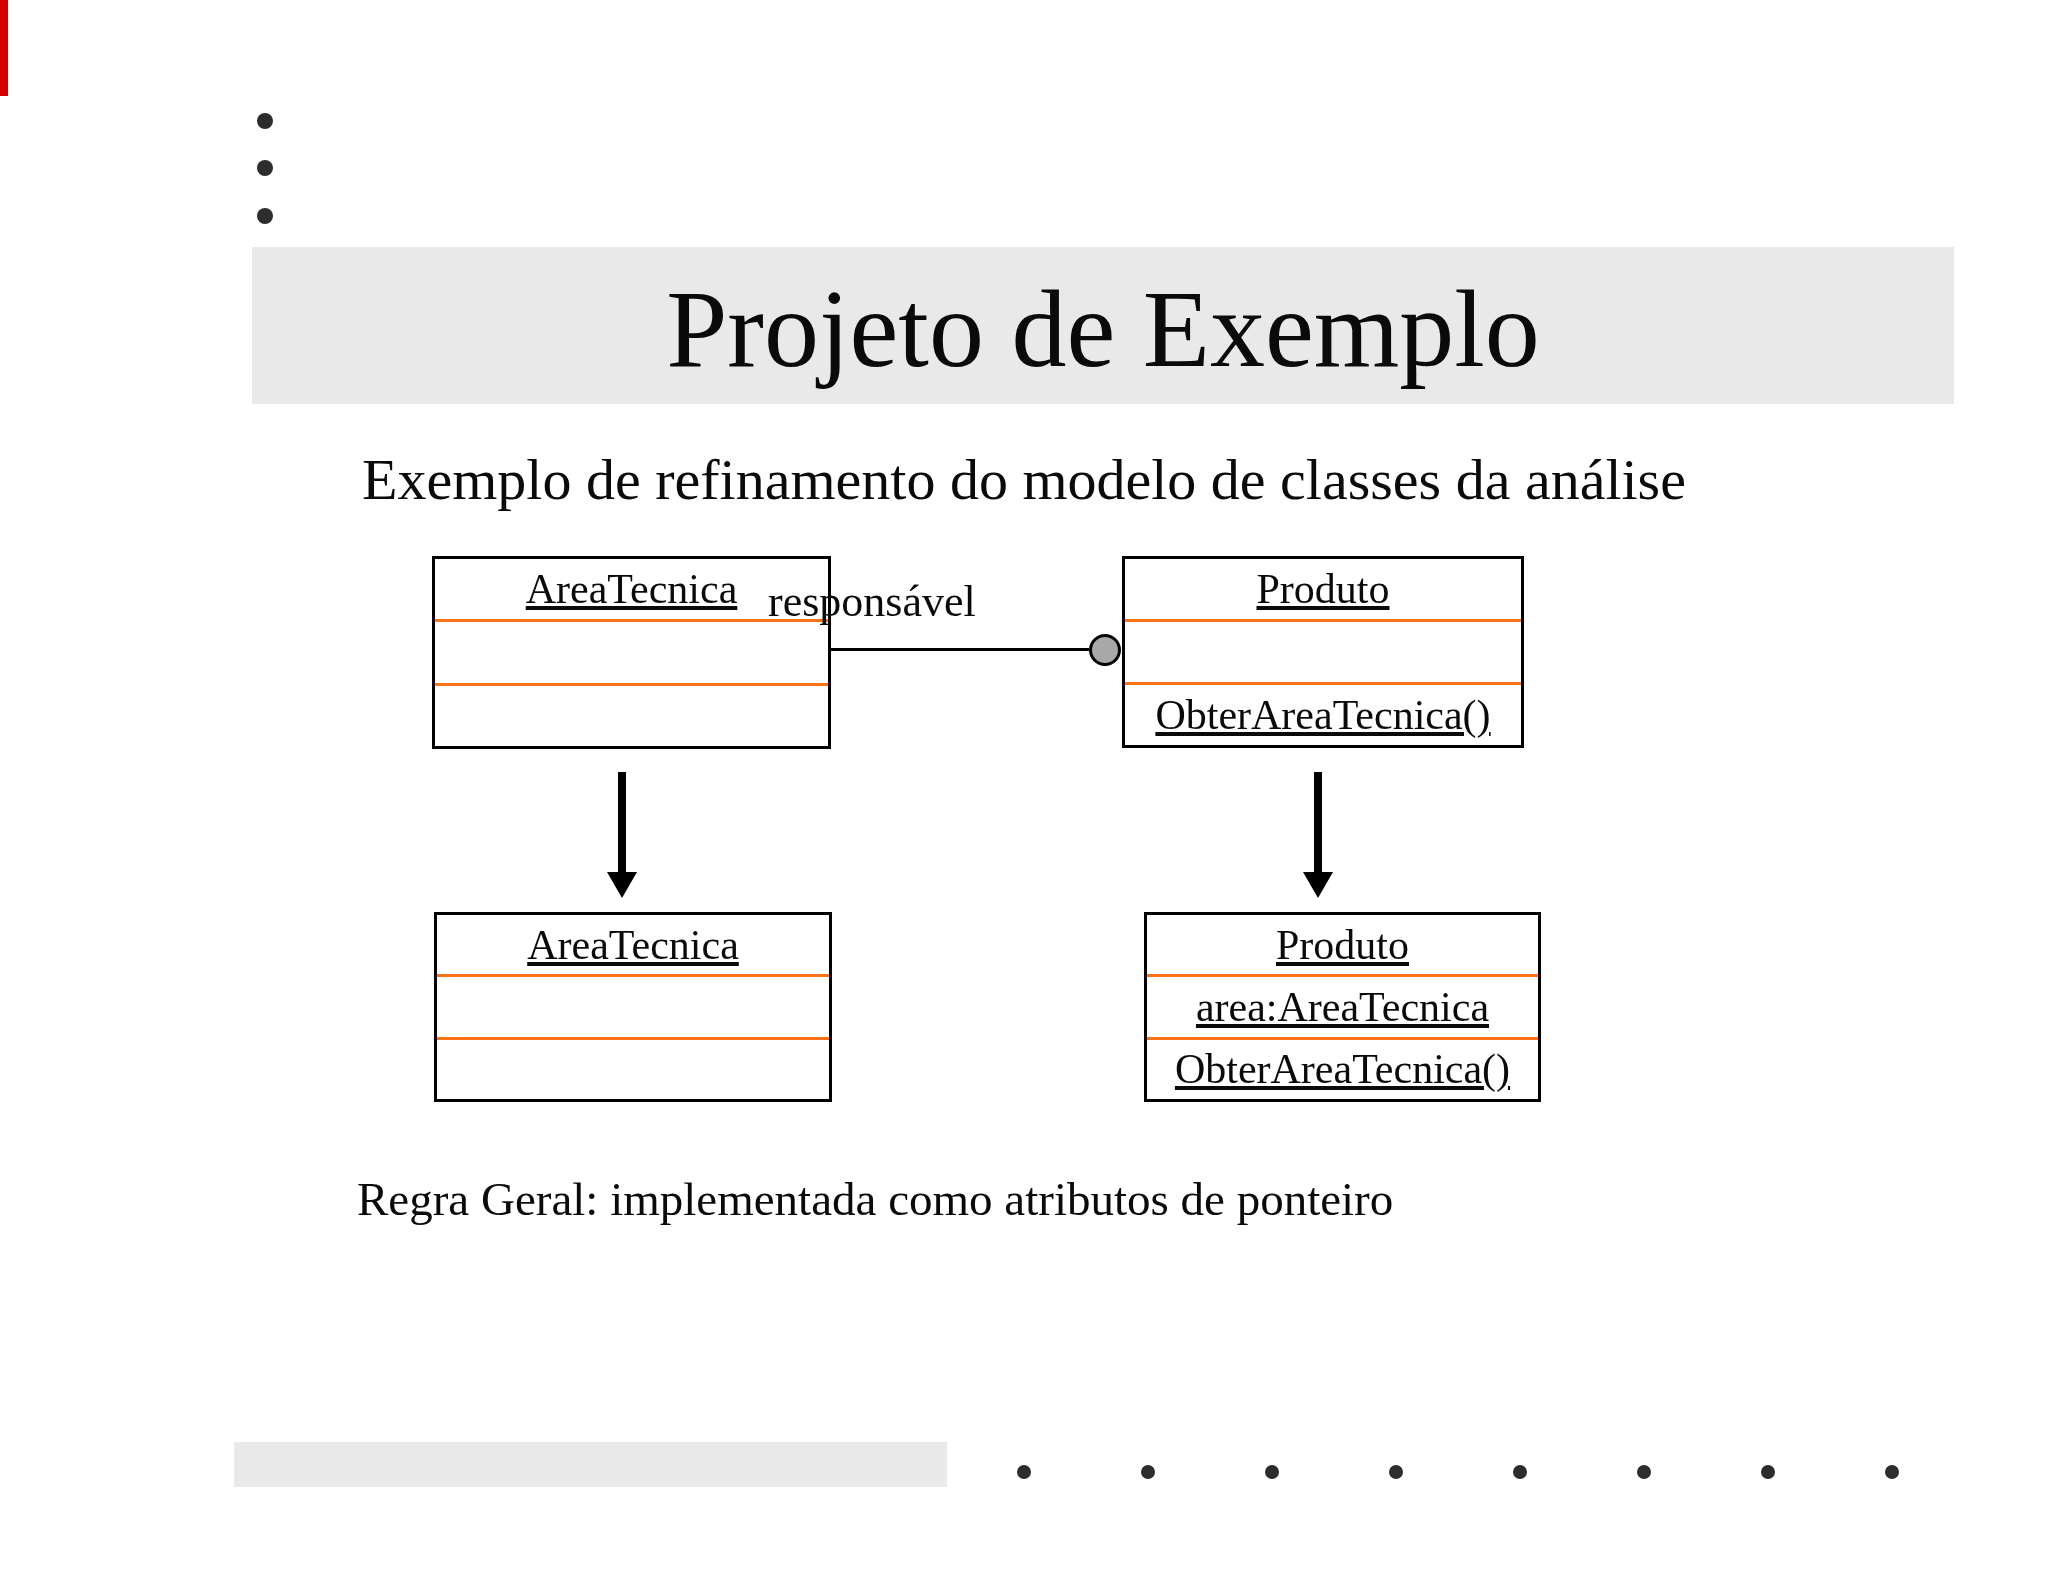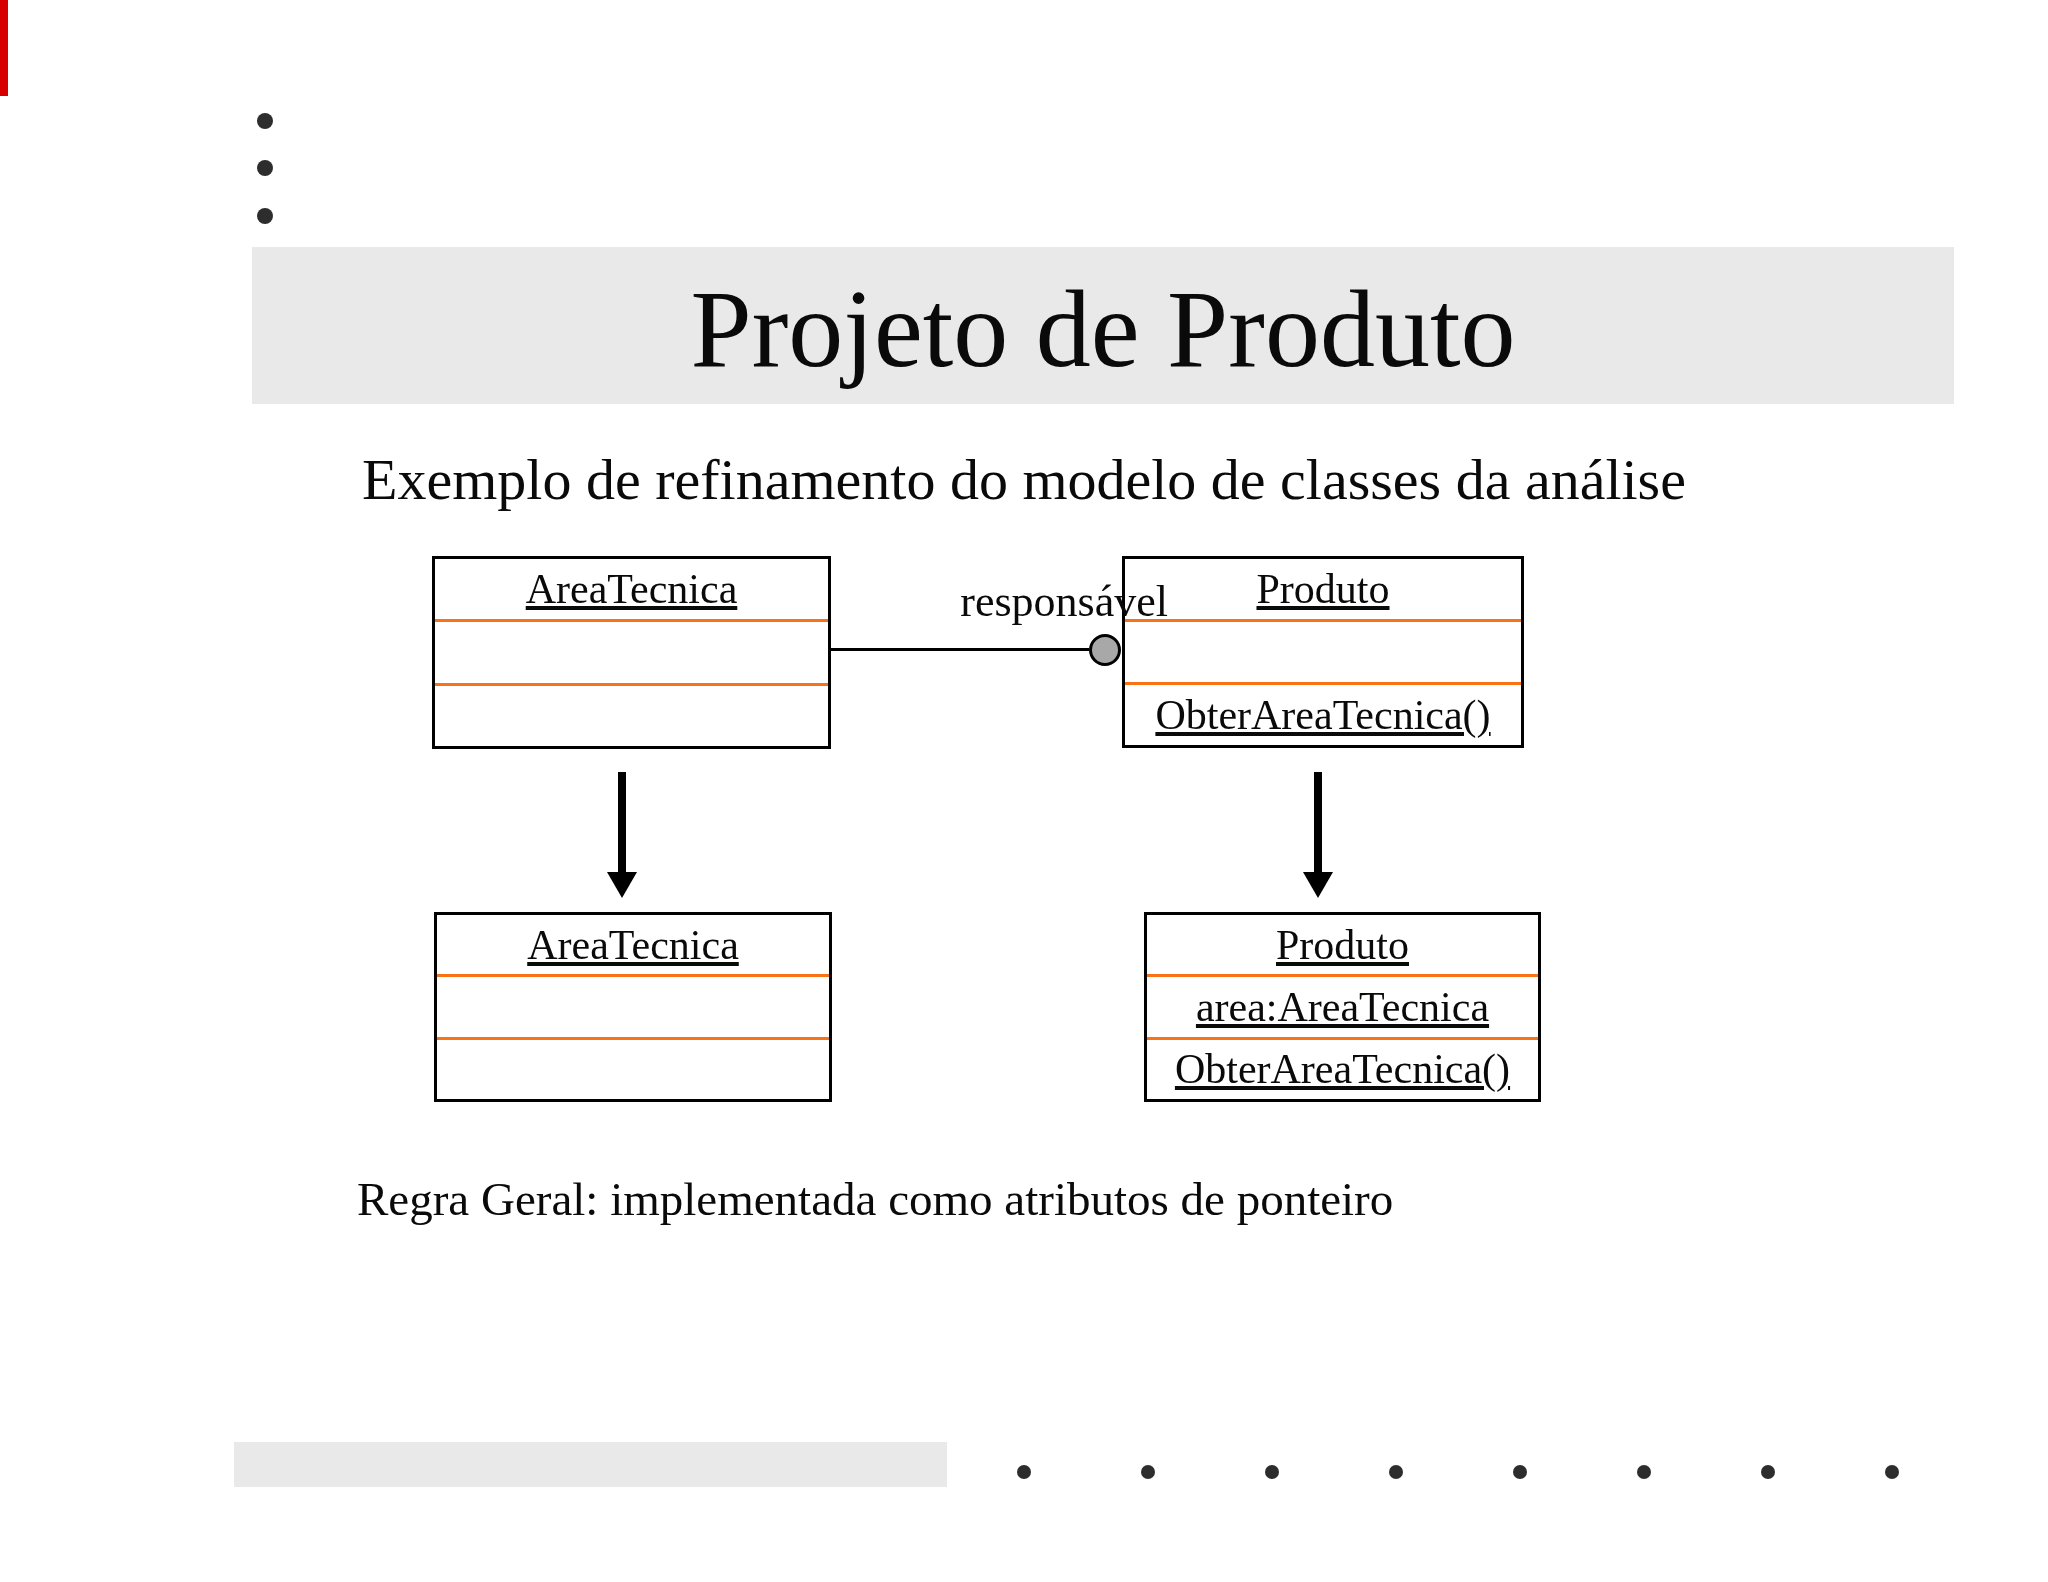--- a/index.html
+++ b/index.html
@@ -56,21 +56,21 @@
 
   
   #association-line { left:831px; top:648px; width:258px; height:3px; background:#000; }
   #aggregation-circle {
     left:1089px; top:634px; width:26px; height:26px;
     border:3px solid #000; border-radius:50%;
     background:var(--circle-fill,#a8a8a8);
   }
   #association-label {
     left:768px; top:576px; width:400px;
-    text-align:right; font-size:44px; white-space:nowrap;
+    text-align:left; font-size:44px; white-space:nowrap;
   }
 
   
   .arrow-shaft { width:8px; background:#000; }
   .arrow-head {
     width:0; height:0;
     border-left:15px solid transparent;
     border-right:15px solid transparent;
     border-top:26px solid #000;
   }
@@ -94,21 +94,21 @@
 
 <div id="slide">
 
   <div id="accent-bar" class="abs"></div>
 
   <div class="bullet-dot abs" style="left:257px; top:113px;"></div>
   <div class="bullet-dot abs" style="left:257px; top:160px;"></div>
   <div class="bullet-dot abs" style="left:257px; top:208px;"></div>
 
   <div id="title-banner" class="abs">
-    <div id="page-title">Projeto de Produto</div>
+    <div id="page-title">Projeto de Exemplo</div>
   </div>
 
   <div id="subtitle" class="abs">Exemplo de refinamento do modelo de classes da análise</div>
 
   <div id="class-analysis-areatecnica" class="uml-box abs">
     <div class="uml-row">AreaTecnica</div>
     <div class="uml-row"></div>
     <div class="uml-row"></div>
   </div>
 

